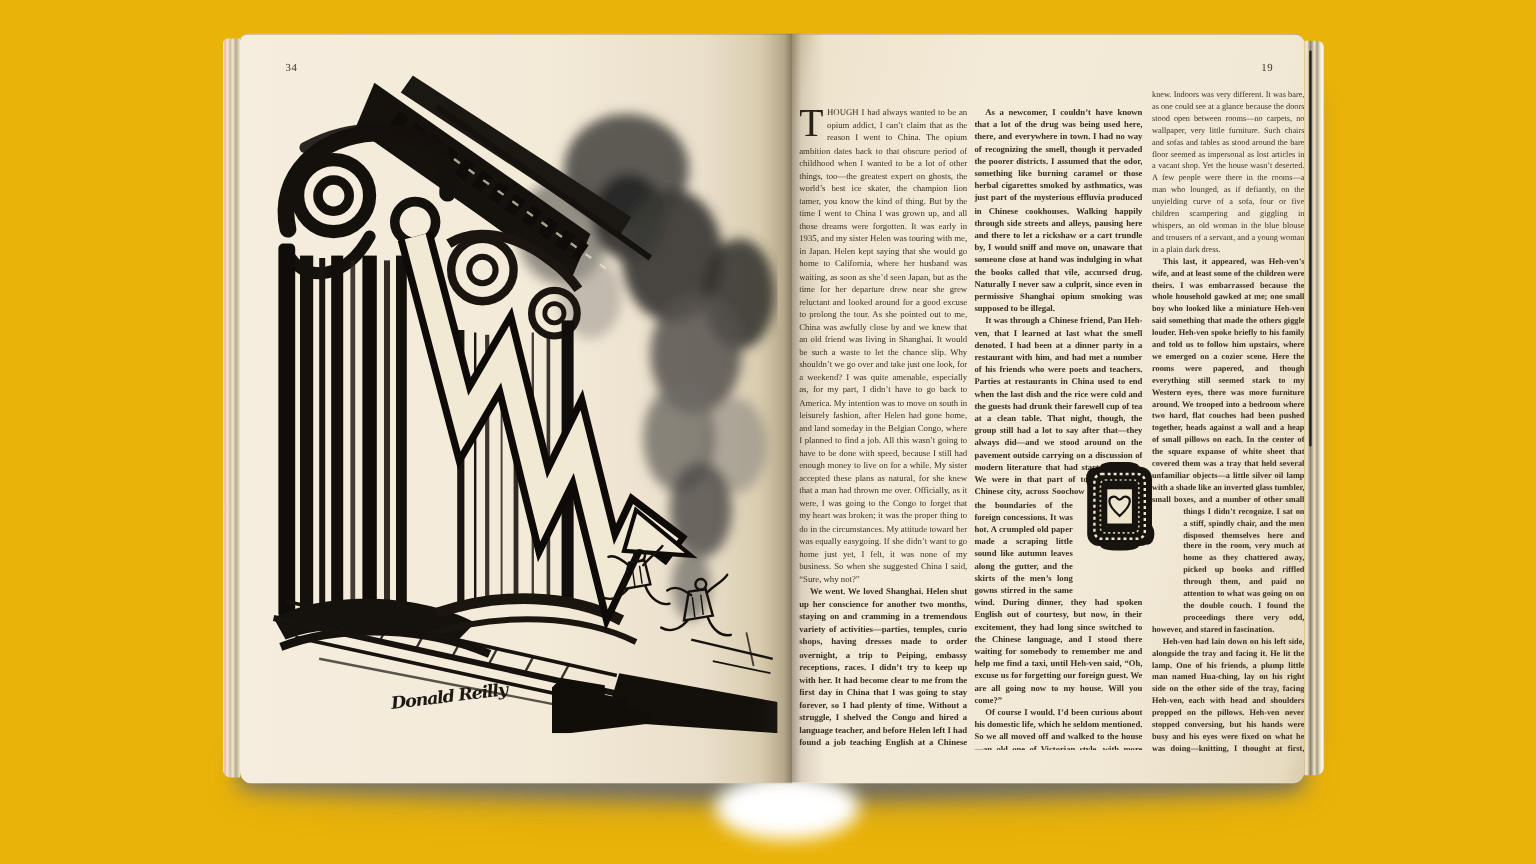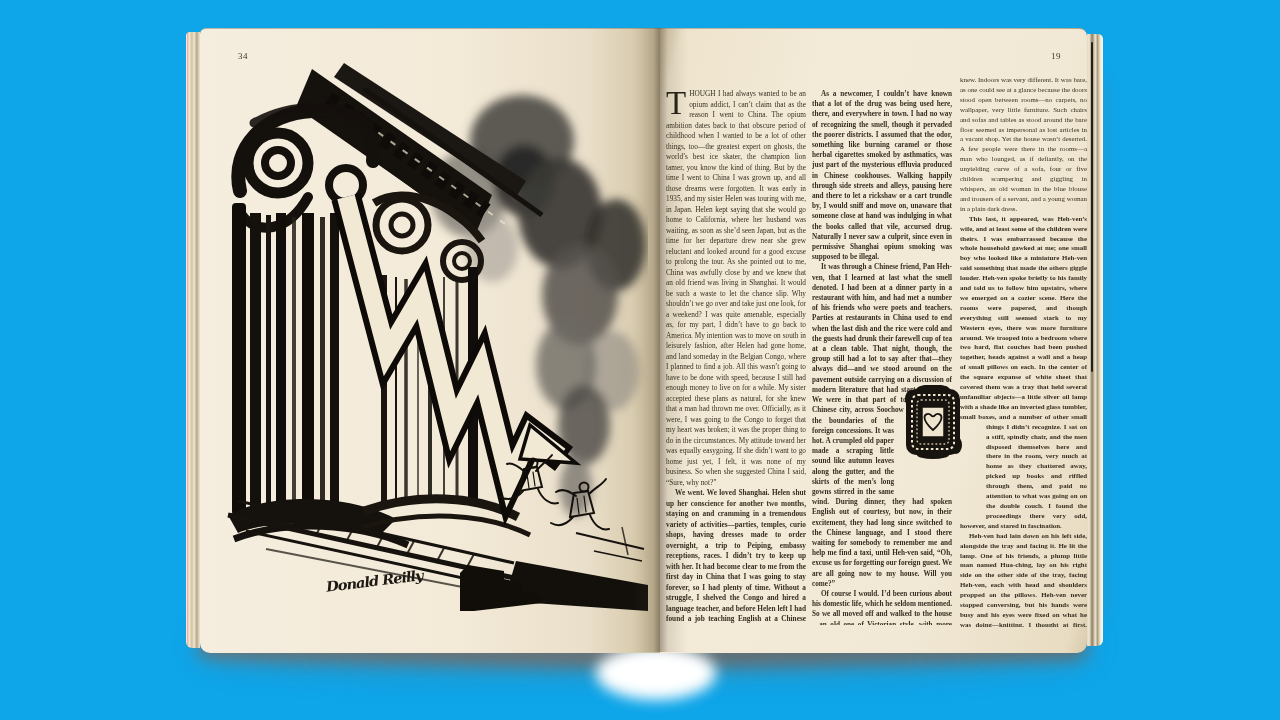--- a/index.html
+++ b/index.html
@@ -1,21 +1,21 @@
 <!DOCTYPE html>
 <html lang="en"><head>
 <meta charset="utf-8">
 <style>
   html,body{margin:0;padding:0;}
   body{
     width:1280px;height:720px;overflow:hidden;
     background:#ffffff;
     font-family:"Liberation Serif", serif;
   }
-  .scene{position:relative;width:1280px;height:720px;background:#0ea5e9;}
+  .scene{position:relative;width:1280px;height:720px;background:#eab308;}
 
   
   .shadow-wide{position:absolute;left:205px;top:622px;width:880px;height:46px;
     background:rgba(105,105,105,.45);filter:blur(16px);border-radius:40%;}
   .shadow-l{position:absolute;left:200px;top:638px;width:445px;height:24px;
     background:#6f6f6f;filter:blur(9px);transform:rotate(1.4deg);}
   .shadow-r{position:absolute;left:655px;top:640px;width:430px;height:22px;
     background:#6a6a6a;filter:blur(9px);transform:rotate(-1.2deg);}
   .wedge{position:absolute;left:596px;top:646px;width:120px;height:54px;
     background:#ffffff;filter:blur(7px);border-radius:50%;}

